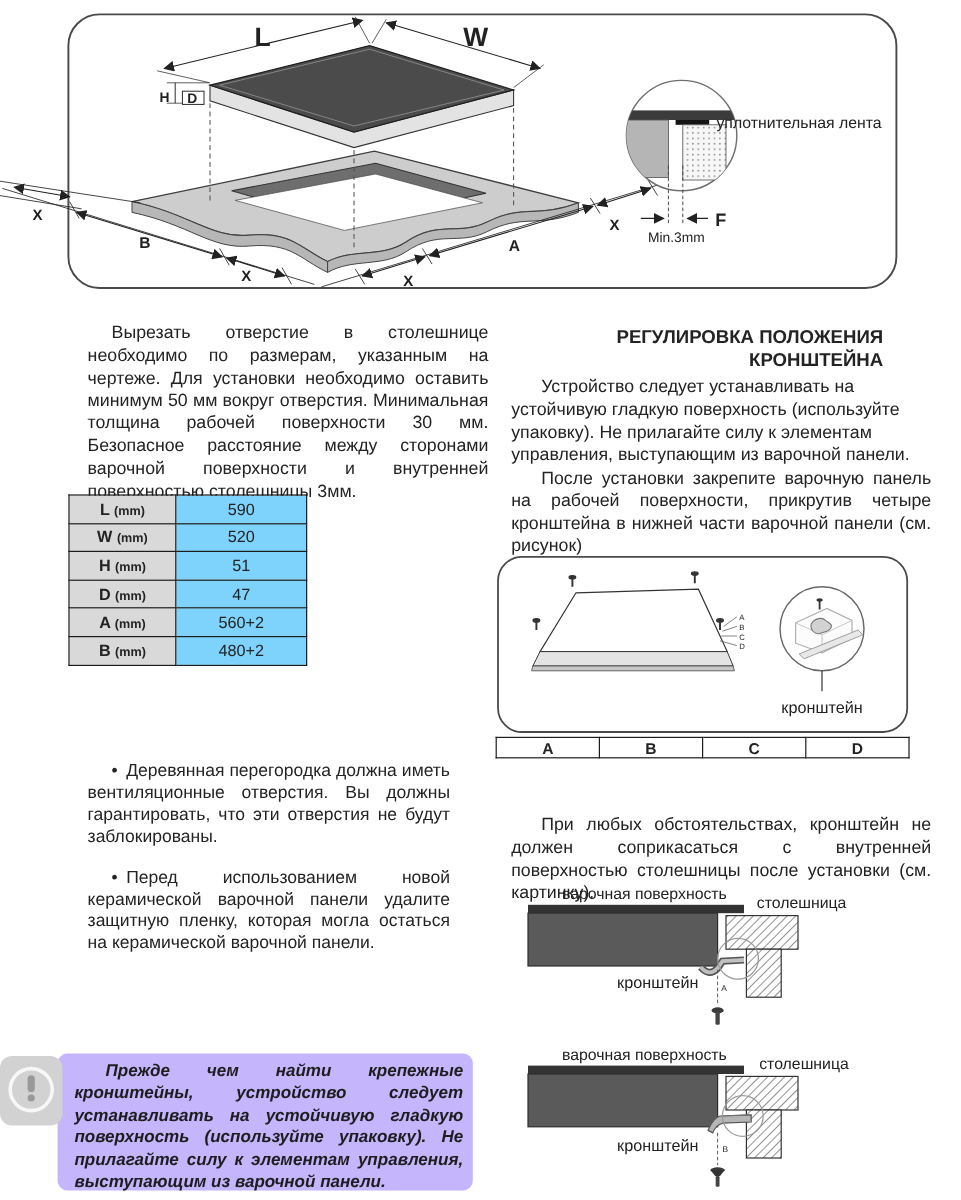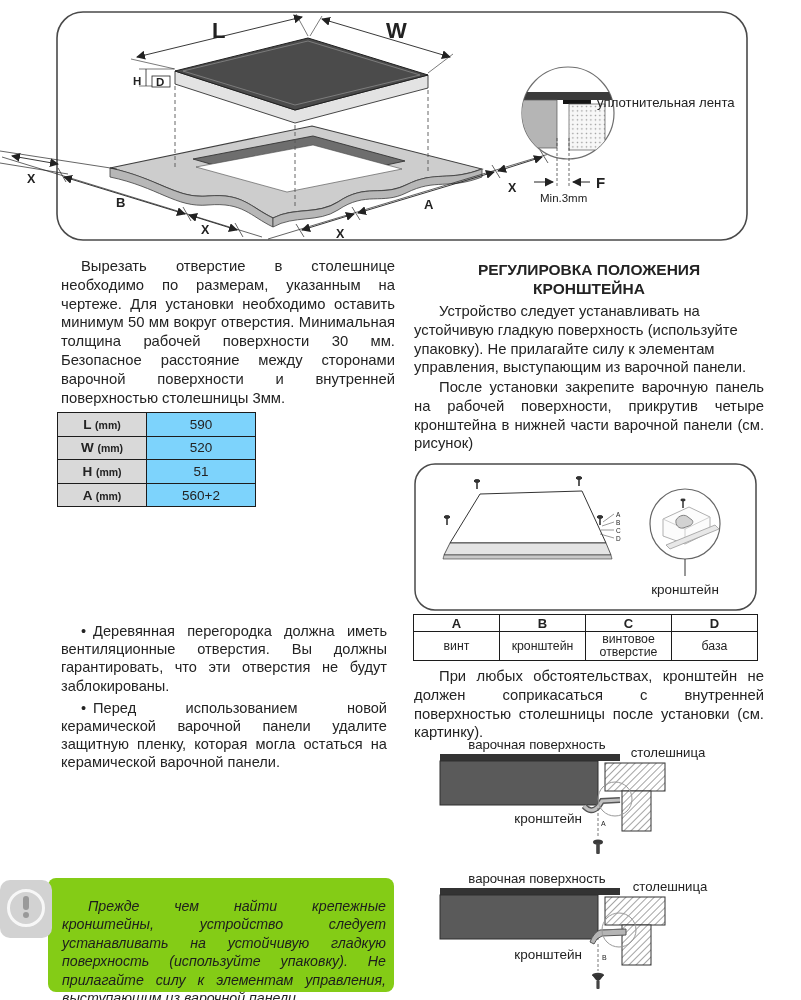--- a/index.html
+++ b/index.html
@@ -2,21 +2,21 @@
 <html><head>
 <meta charset="utf-8">
 <style>
   html,body{margin:0;padding:0}
   body{
     width:801px;height:1000px;position:relative;overflow:hidden;
     background:#ffffff;color:#232323;
     font-family:"Liberation Sans","DejaVu Sans",sans-serif;
   }
   .abs{position:absolute}
-  p{margin:4px}
+  p{margin:16px}
   .just{text-align:justify}
   .body-text{font-size:14.8px;line-height:18.8px}
   .bullets p{font-size:14.6px;line-height:18.2px;text-indent:20px;text-align:justify}
   .bullets .bl{padding-right:7px}
   
   table{border-collapse:collapse}
   .dims-table td{
     border:1.6px solid #1c1c1c;height:22.6px;text-align:center;vertical-align:middle;
     font-size:13.5px;padding:0 4px;margin-left:39px;
   }
@@ -25,27 +25,27 @@
   .dims-table .unit,.dims-table .pre{font-size:10.5px;font-weight:bold}
   .dims-table .letter{font-size:13.5px;font-weight:bold}
   
   .parts-table td,.parts-table th{
     border:1.6px solid #1c1c1c;text-align:center;vertical-align:middle;padding:0 2px;
   }
   .parts-table th{font-size:13px;font-weight:bold;height:16px;background:#fff}
   .parts-table td{font-size:12.3px;height:28px;line-height:13px}
   .parts-table col{width:86px}
   
-  .heading{font-size:15.5px;font-weight:bold;text-align:center;line-height:19px}
+  .heading{font-size:15.5px;font-weight:bold;text-align:right;line-height:19px}
   .indent{text-indent:25px}
   
   .note-box{
-    background:#84cc16;border-radius:8px;
-    font-size:14.2px;line-height:18.4px;font-weight:normal;font-style:italic;
-    text-align:justify;padding:19px 8px 6px 14px;box-sizing:border-box;
+    background:#c4b5fd;border-radius:8px;
+    font-size:14.2px;line-height:18.4px;font-weight:bold;font-style:italic;
+    text-align:justify;padding:6px 8px 6px 14px;box-sizing:border-box;
     text-indent:26px;color:#1d1d1d;
   }
   .note-badge{background:#d2d2d2;border-radius:10px;width:52px;height:58px}
   .badge-circle{
     width:32px;height:32px;border:3px solid #f7f7f7;border-radius:50%;
     margin:9px 0 0 7px;box-sizing:content-box;
   }
   .exc-bar{width:6px;height:14px;background:#999;border-radius:3px;margin:4px auto 2px}
   .exc-dot{width:6px;height:6px;background:#999;border-radius:50%;margin:0 auto}
   svg text{fill:#222}
@@ -158,22 +158,30 @@
     </tr>
     <tr>
       <td class="lbl"><span class="pre"></span><span class="letter">W</span> <span class="unit">(mm)</span></td>
       <td class="val">520</td>
     </tr>
     <tr>
       <td class="lbl"><span class="pre"></span><span class="letter">H</span> <span class="unit">(mm)</span></td>
       <td class="val">51</td>
     </tr>
     <tr>
+      <td class="lbl"><span class="pre"></span><span class="letter">D</span> <span class="unit">(mm)</span></td>
+      <td class="val">47</td>
+    </tr>
+    <tr>
       <td class="lbl"><span class="pre"></span><span class="letter">A</span> <span class="unit">(mm)</span></td>
       <td class="val">560+2</td>
+    </tr>
+    <tr>
+      <td class="lbl"><span class="pre"></span><span class="letter">B</span> <span class="unit">(mm)</span></td>
+      <td class="val">480+2</td>
     </tr>
   </tbody>
 </table>
 
 <div class="abs bullets" style="left:57px;top:618px;width:334px">
   <p><span class="bl">•</span><span>Деревянная перегородка должна иметь вентиляционные отверстия. Вы должны гарантировать, что эти отверстия не будут заблокированы.</span></p>
   <p><span class="bl">•</span><span>Перед использованием новой керамической варочной панели удалите защитную пленку, которая могла остаться на керамической варочной панели.</span></p>
 </div>
 
 <div class="abs note-box" style="left:48px;top:878px;width:346px;height:114px">Прежде чем найти крепежные кронштейны, устройство следует устанавливать на устойчивую гладкую поверхность (используйте упаковку). Не прилагайте силу к элементам управления, выступающим из варочной панели.</div>
@@ -236,26 +244,20 @@
       <col>
       <col>
       <col>
     </colgroup>
   <tbody>
     <tr>
       <th>A</th>
       <th>B</th>
       <th>C</th>
       <th>D</th>
-    </tr>
-    <tr>
-      <td>винт</td>
-      <td>кронштейн</td>
-      <td>винтовое отверстие</td>
-      <td>база</td>
     </tr>
   </tbody>
 </table>
 
 <p class="abs just body-text indent" style="left:410px;top:663px;width:350px">При любых обстоятельствах, кронштейн не должен соприкасаться с внутренней поверхностью столешницы после установки (см. картинку).</p>
 
 <svg class="abs" style="left:412px;top:738px" width="350" height="130" viewBox="0 0 350 130">
   <defs>
     <pattern id="hatch1" width="5" height="5" patternUnits="userSpaceOnUse" patternTransform="rotate(45)">
       <rect width="5" height="5" fill="#ffffff"></rect>

